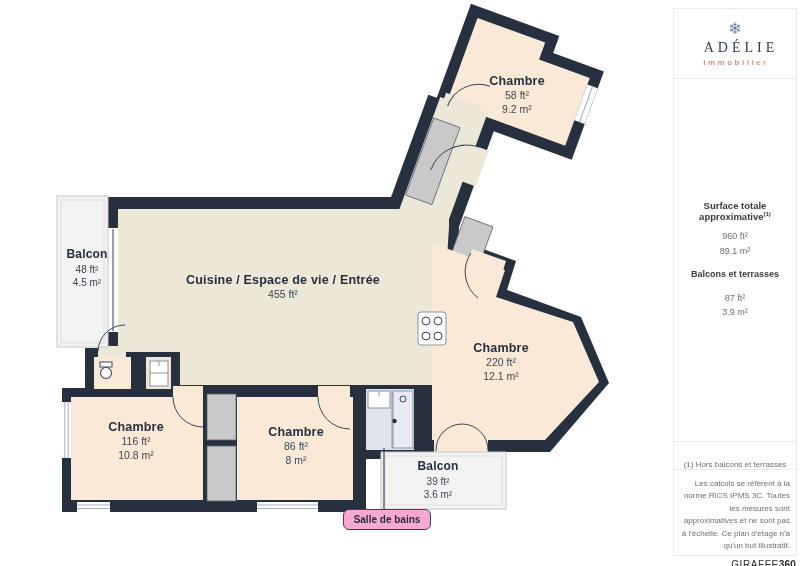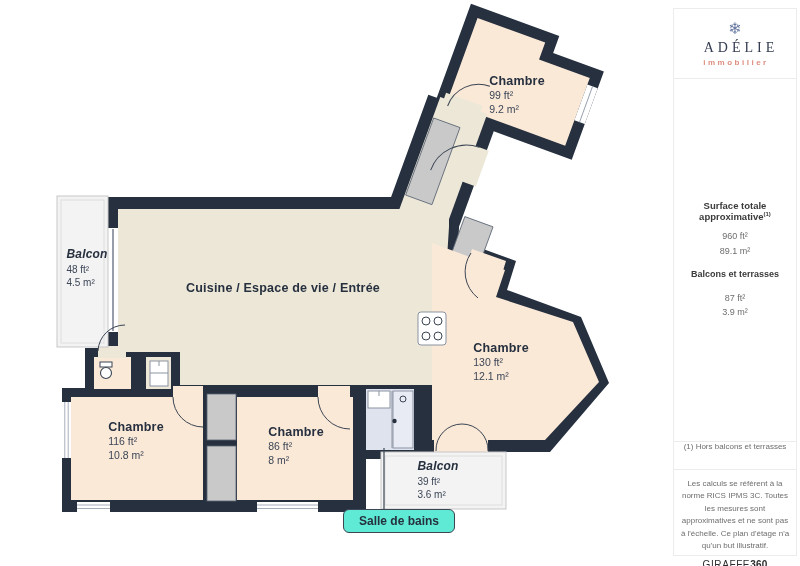--- a/index.html
+++ b/index.html
@@ -1,46 +1,46 @@
 <!DOCTYPE html>
 <html><head>
 <meta charset="utf-8">
 <style>
   html,body{margin:0;padding:0;background:#fff;}
   #stage{position:relative;width:800px;height:566px;background:#ffffff;overflow:hidden;
          font-family:"Liberation Sans",sans-serif;color:#26303f;}
   
   #plan{position:absolute;left:0;top:0;width:645px;height:566px;}
-  .room-label{position:absolute;transform:translateX(-50%);line-height:1.3;
+  .room-label{position:absolute;transform:translateX(-50%);text-align:center;line-height:1.3;
               color:#26303f;white-space:nowrap;pointer-events:none;}
   .room-label .rname{font-weight:bold;font-size:12.5px;letter-spacing:.2px;}
   .room-label .rarea{font-size:10.5px;color:#3c4656;}
-  .room-label.small .rname{font-size:12px;font-style:italic;}
+  .room-label.small .rname{font-size:12px;}
   .room-label.small .rarea{font-size:10px;}
-  #callout-box{position:absolute;left:343px;top:509px;width:86px;padding:4px 12px;text-align:center;
-               background:#5eead4;border:1.6px solid #3b4553;border-radius:6px;font-weight:bold;
-               font-size:12px;color:#26303f;}
+  #callout-box{position:absolute;left:343px;top:509px;width:86px;padding:4px 0;text-align:center;
+               background:#f9a8d4;border:1.6px solid #3b4553;border-radius:6px;font-weight:bold;
+               font-size:10px;color:#26303f;}
   
   #panel{position:absolute;left:673px;top:8px;width:124px;height:548px;
          border:1px solid #ececec;box-sizing:border-box;display:flex;flex-direction:column;}
   #logo{height:69px;border-bottom:1px solid #ececec;display:flex;flex-direction:column;
         align-items:center;justify-content:center;}
   #logo .flake{font-size:16px;color:#6779a1;line-height:1;margin-bottom:3px;}
   #logo .brand{font-family:"Liberation Serif",serif;font-size:14px;letter-spacing:4px;
                color:#343c52;margin-left:12px;}
   #logo .sub{font-size:8px;letter-spacing:2.5px;color:#dd8f80;margin-top:2px;margin-left:2px;font-weight:bold;}
   #metrics{flex:1;display:flex;flex-direction:column;align-items:center;justify-content:center;
            text-align:center;}
   #metrics .mtitle{font-size:9.5px;font-weight:bold;color:#3a3a3a;margin-bottom:7px;}
   #metrics .mtitle sup{font-size:6px;}
   #metrics .mval{font-size:9px;color:#6e6e6e;line-height:1.6;}
   #metrics .msub{font-size:9px;font-weight:bold;color:#3a3a3a;margin-top:11px;margin-bottom:12px;}
   #footnote{border-top:1px solid #ececec;border-bottom:1px solid #ececec;height:27px;
-            display:flex;align-items:flex-start;justify-content:center;font-size:8px;color:#6e6e6e;}
-  #legal{height:77px;padding-top:8px;text-align:center;}
+            display:flex;align-items:flex-end;justify-content:center;font-size:8px;color:#6e6e6e;}
+  #legal{height:77px;padding-top:8px;text-align:right;}
   #legal .disc{font-size:8px;color:#6e6e6e;line-height:1.55;padding:0 6px;}
   #legal .credit{margin-top:7px;font-size:10px;color:#2c2c2c;letter-spacing:.6px;}
   #legal .credit b{letter-spacing:.2px;}
 </style>
 </head>
 <body>
 
 <div id="stage">
 
   <svg id="plan" viewBox="0 0 645 566">
@@ -149,34 +149,35 @@
         <circle cx="403" cy="399" r="3" fill="none" stroke="#3b4553" stroke-width="1"></circle>
         <circle cx="394.5" cy="421" r="2.2" fill="#26303f"></circle>
       </g>
     </g>
 
     <line x1="384" y1="448" x2="384" y2="509" stroke="#3b4553" stroke-width="1.2"></line>
   </svg>
 
   <div class="room-label" style="left:517px;top:73px">
     <div class="rname">Chambre</div>
-    <div class="rarea">99 ft²</div>
+    <div class="rarea">58 ft²</div>
     <div class="rarea">9.2 m²</div>
   </div>
-  <div class="room-label" style="left:283px;top:280px">
+  <div class="room-label" style="left:283px;top:272px">
     <div class="rname">Cuisine / Espace de vie / Entrée</div>
+    <div class="rarea">455 ft²</div>
   </div>
   <div class="room-label small" style="left:87px;top:247px">
     <div class="rname">Balcon</div>
     <div class="rarea">48 ft²</div>
     <div class="rarea">4.5 m²</div>
   </div>
   <div class="room-label" style="left:501px;top:340px">
     <div class="rname">Chambre</div>
-    <div class="rarea">130 ft²</div>
+    <div class="rarea">220 ft²</div>
     <div class="rarea">12.1 m²</div>
   </div>
   <div class="room-label" style="left:136px;top:419px">
     <div class="rname">Chambre</div>
     <div class="rarea">116 ft²</div>
     <div class="rarea">10.8 m²</div>
   </div>
   <div class="room-label" style="left:296px;top:424px">
     <div class="rname">Chambre</div>
     <div class="rarea">86 ft²</div>

